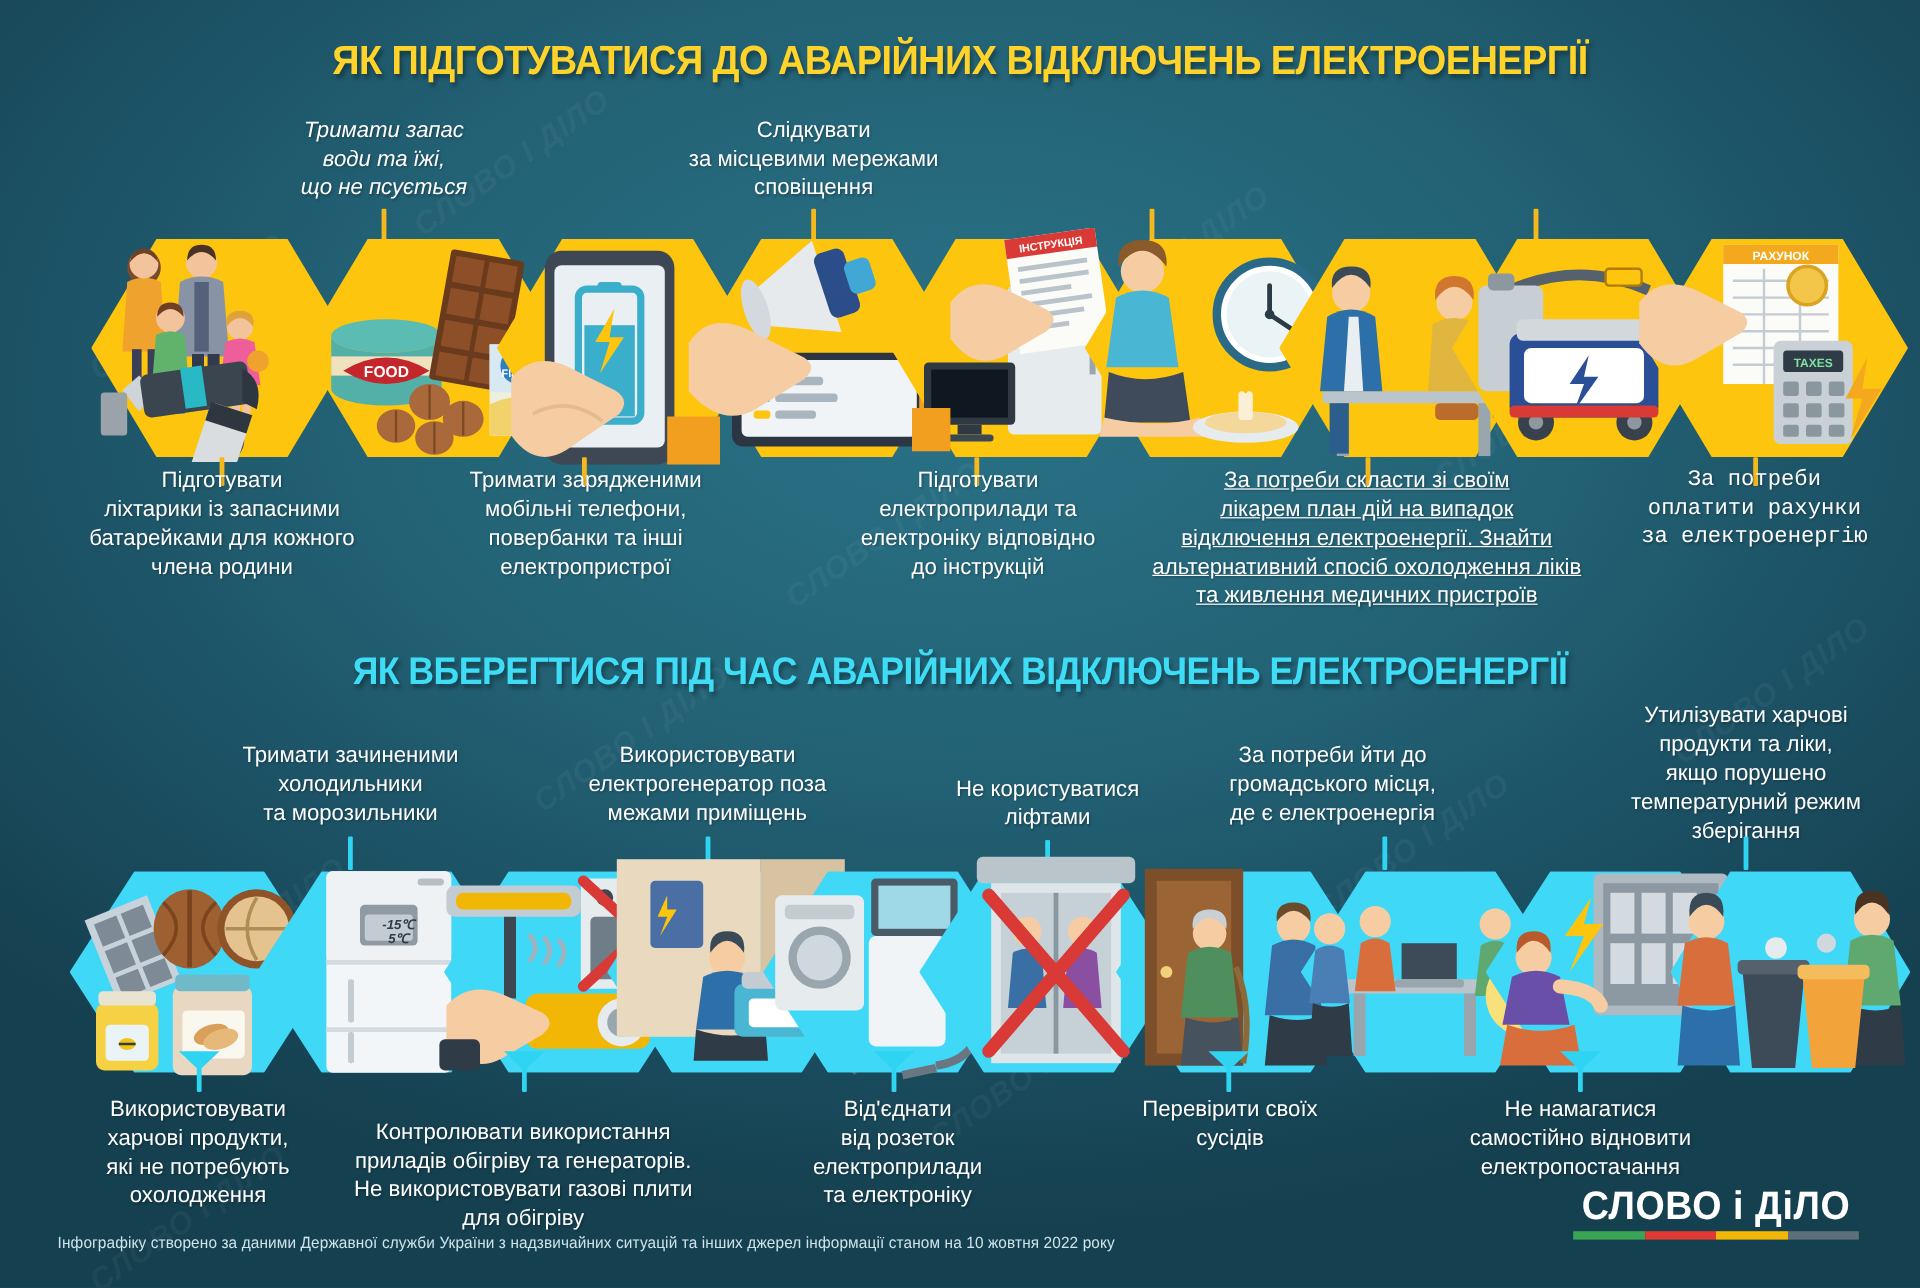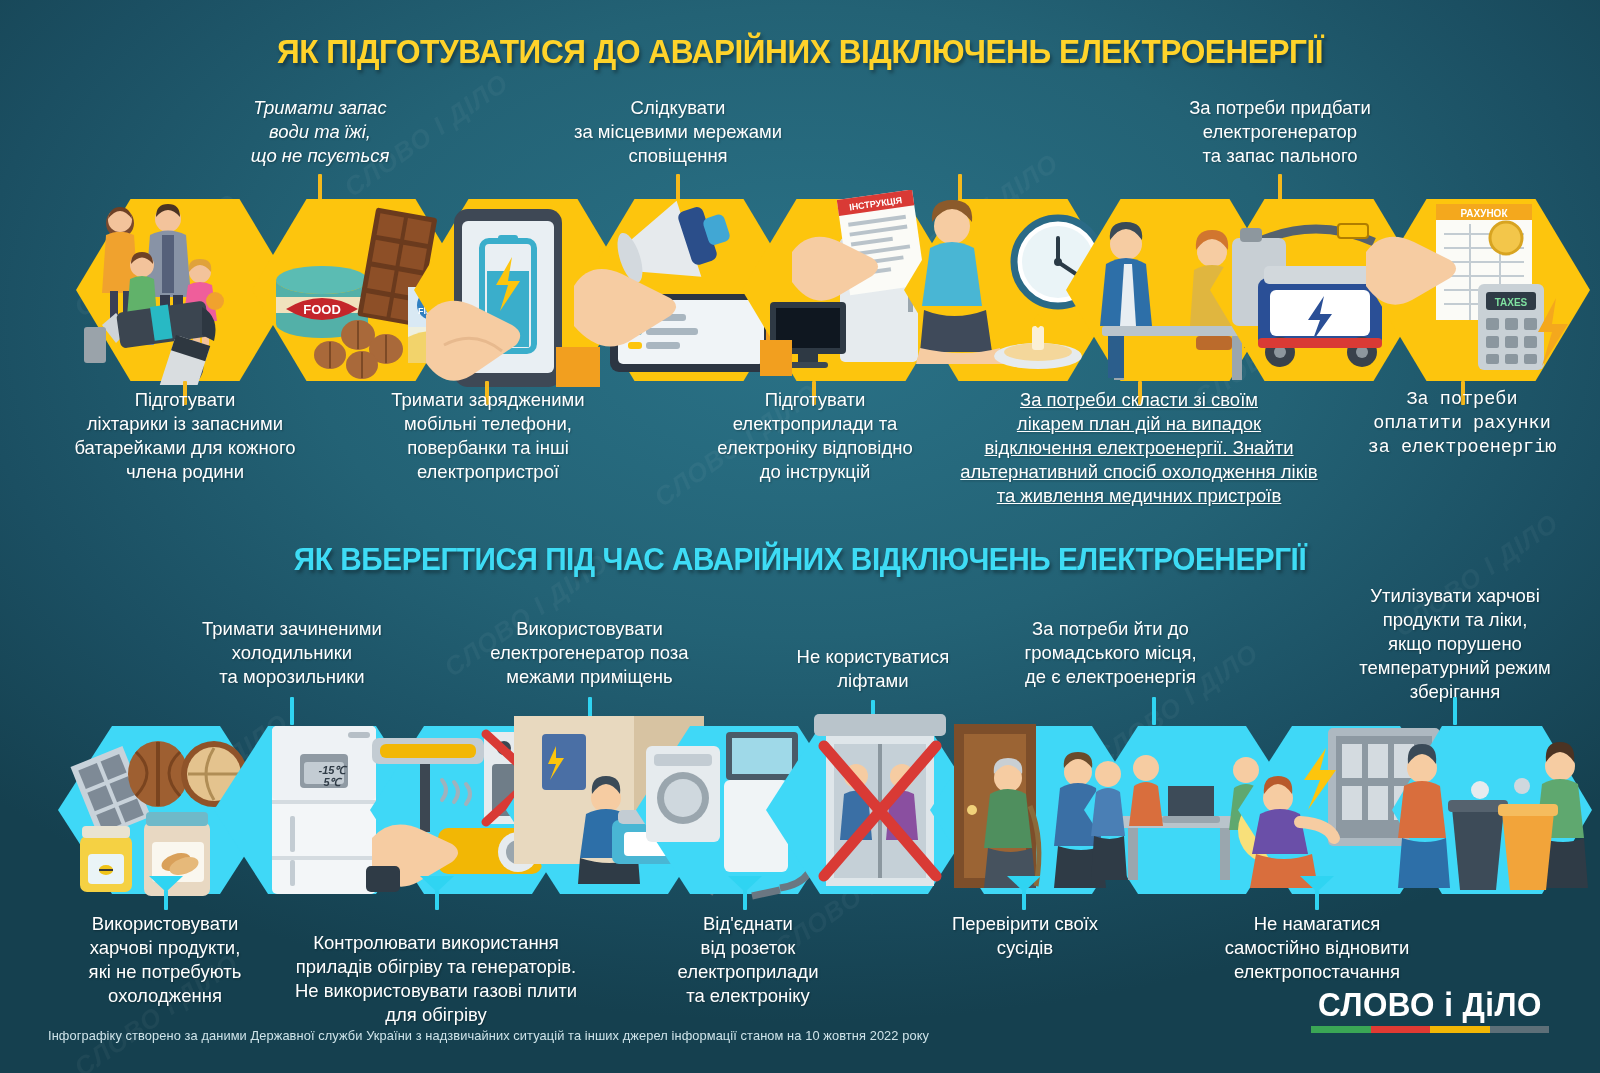--- a/index.html
+++ b/index.html
@@ -157,23 +157,20 @@
 що не псується</div>
   <div class="stem yellow" style="left:318px; top:174px; height:26px;"></div>
 
   <div class="cap" style="left:523px; top:96px; width:310px;">Слідкувати
 за місцевими мережами
 сповіщення</div>
   <div class="stem yellow" style="left:676px; top:174px; height:26px;"></div>
 
   <div class="stem yellow" style="left:958px; top:174px; height:26px;"></div>
 
-  <div class="cap" style="left:1135px; top:96px; width:290px;">За потреби придбати
-електрогенератор
-та запас пального</div>
   <div class="stem yellow" style="left:1278px; top:174px; height:26px;"></div>
 
   <div class="hex yellow" style="left:76px; top:199px; width:218px; height:182px;"></div>
   <div class="art" style="left:76px; top:195px; width:230px; height:190px;">
     <svg viewBox="0 0 230 190" width="230" height="190">
 
       <g>
 
         <ellipse cx="44" cy="28" rx="14" ry="15" fill="#7a4a2e"></ellipse>
         <path d="M30 40 q14 -7 28 0 l4 58 h-36 z" fill="#f0a22e"></path>

